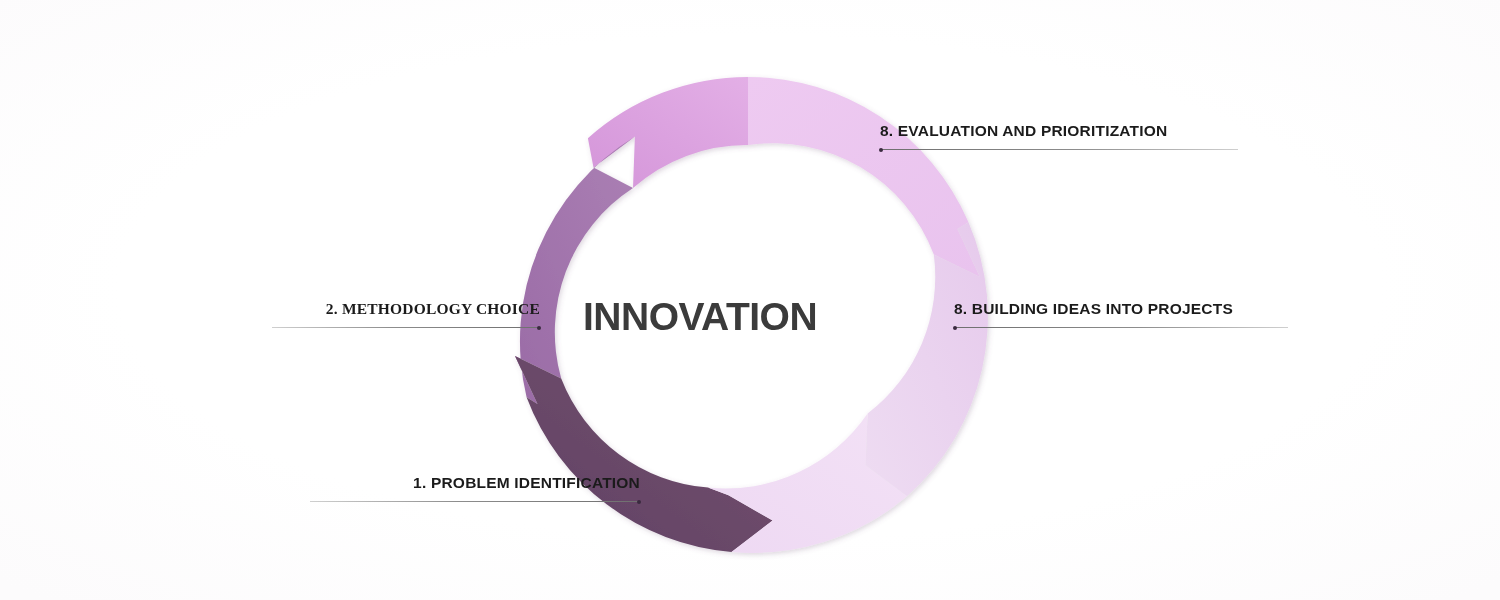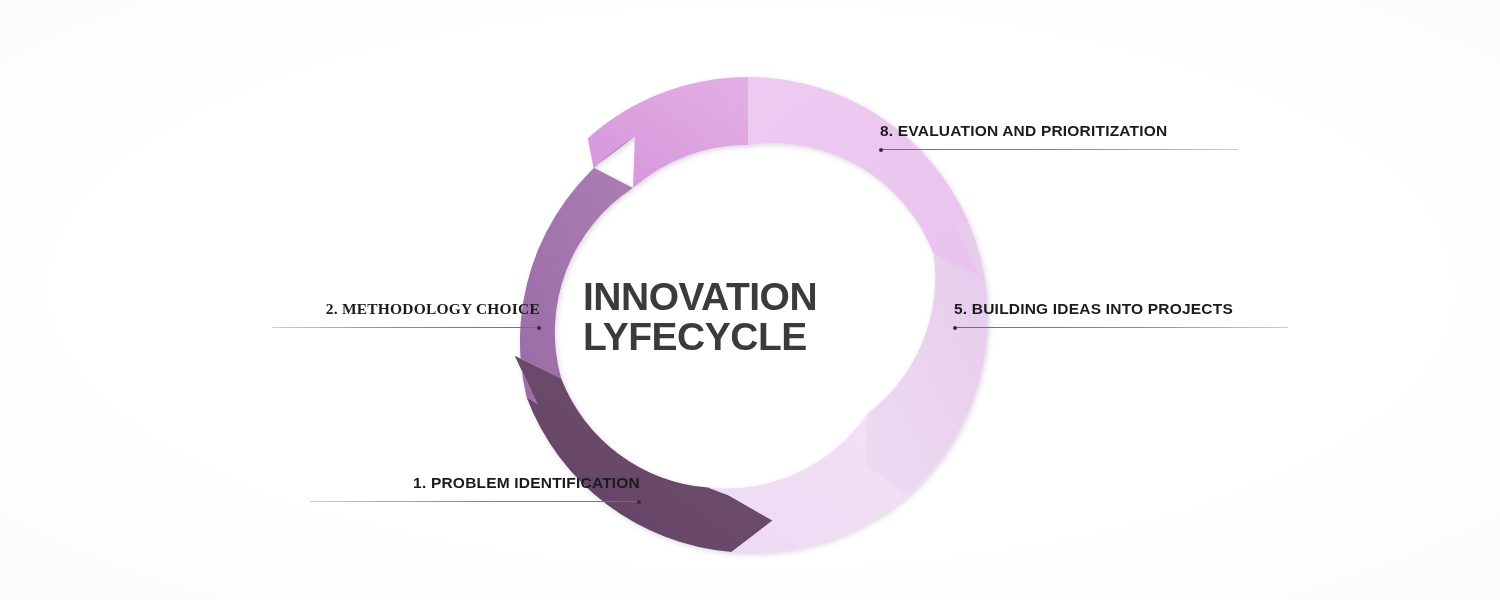--- a/index.html
+++ b/index.html
@@ -174,21 +174,20 @@
                L 728.5 495.3
                L 708.0 487.6
                A 172 172 0 0 0 867.6 413.6
                L 865.7 465.2
                Z"></path>
     </g>
   </svg>
 
   <div class="center-title">
     <span class="l1">INNOVATION</span>
-    <span class="l2">LYFECYCLE</span>
   </div>
 
 
   <div class="callout left" style="left:272px; top:288px; width:268px; height:40px;font-family:Liberation Serif, serif;">
     <span class="lbl">2. METHODOLOGY CHOICE</span>
     <span class="rule"></span>
     <span class="dot"></span>
   </div>
 
   <div class="callout left" style="left:310px; top:462px; width:330px; height:40px;">
@@ -197,19 +196,19 @@
     <span class="dot"></span>
   </div>
 
   <div class="callout right" style="left:880px; top:110px; width:358px; height:40px;">
     <span class="lbl">8. EVALUATION AND PRIORITIZATION</span>
     <span class="rule"></span>
     <span class="dot"></span>
   </div>
 
   <div class="callout right" style="left:954px; top:288px; width:334px; height:40px;">
-    <span class="lbl">5. BUILDING IDEAS INTO PROJECTS</span>
+    <span class="lbl">8. BUILDING IDEAS INTO PROJECTS</span>
     <span class="rule"></span>
     <span class="dot"></span>
   </div>
 
 
 </div>
 
 </body></html>

